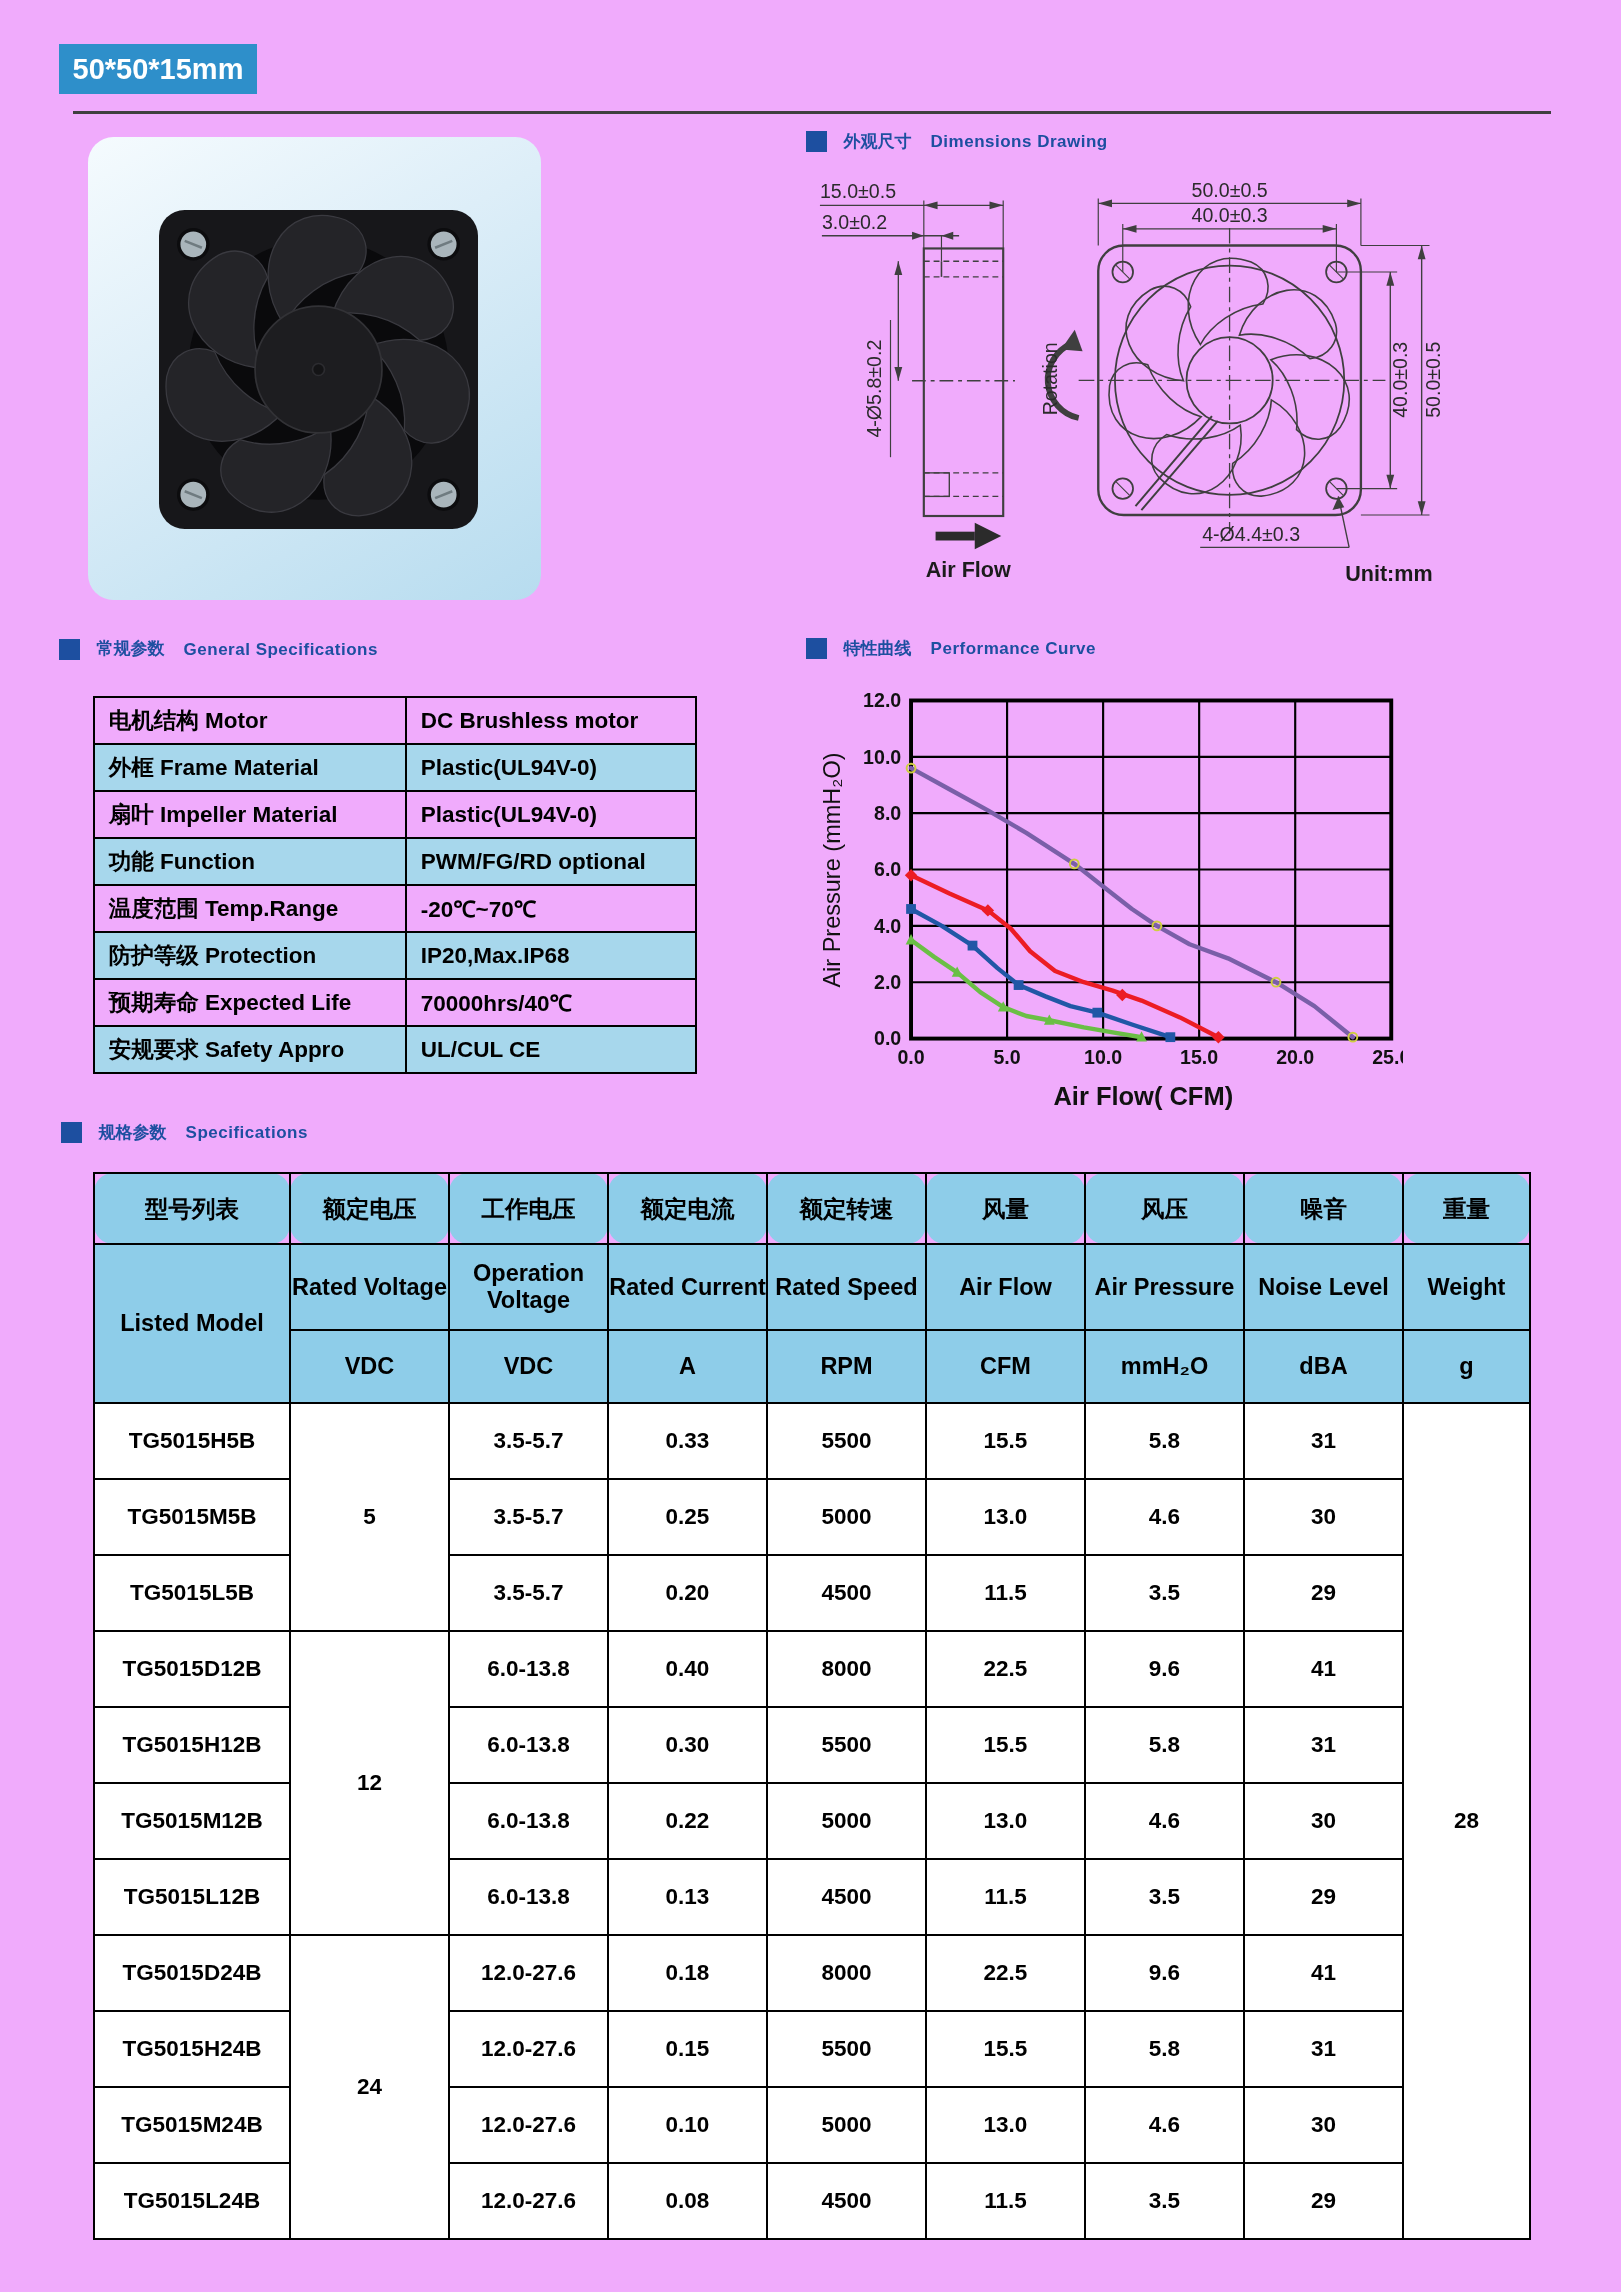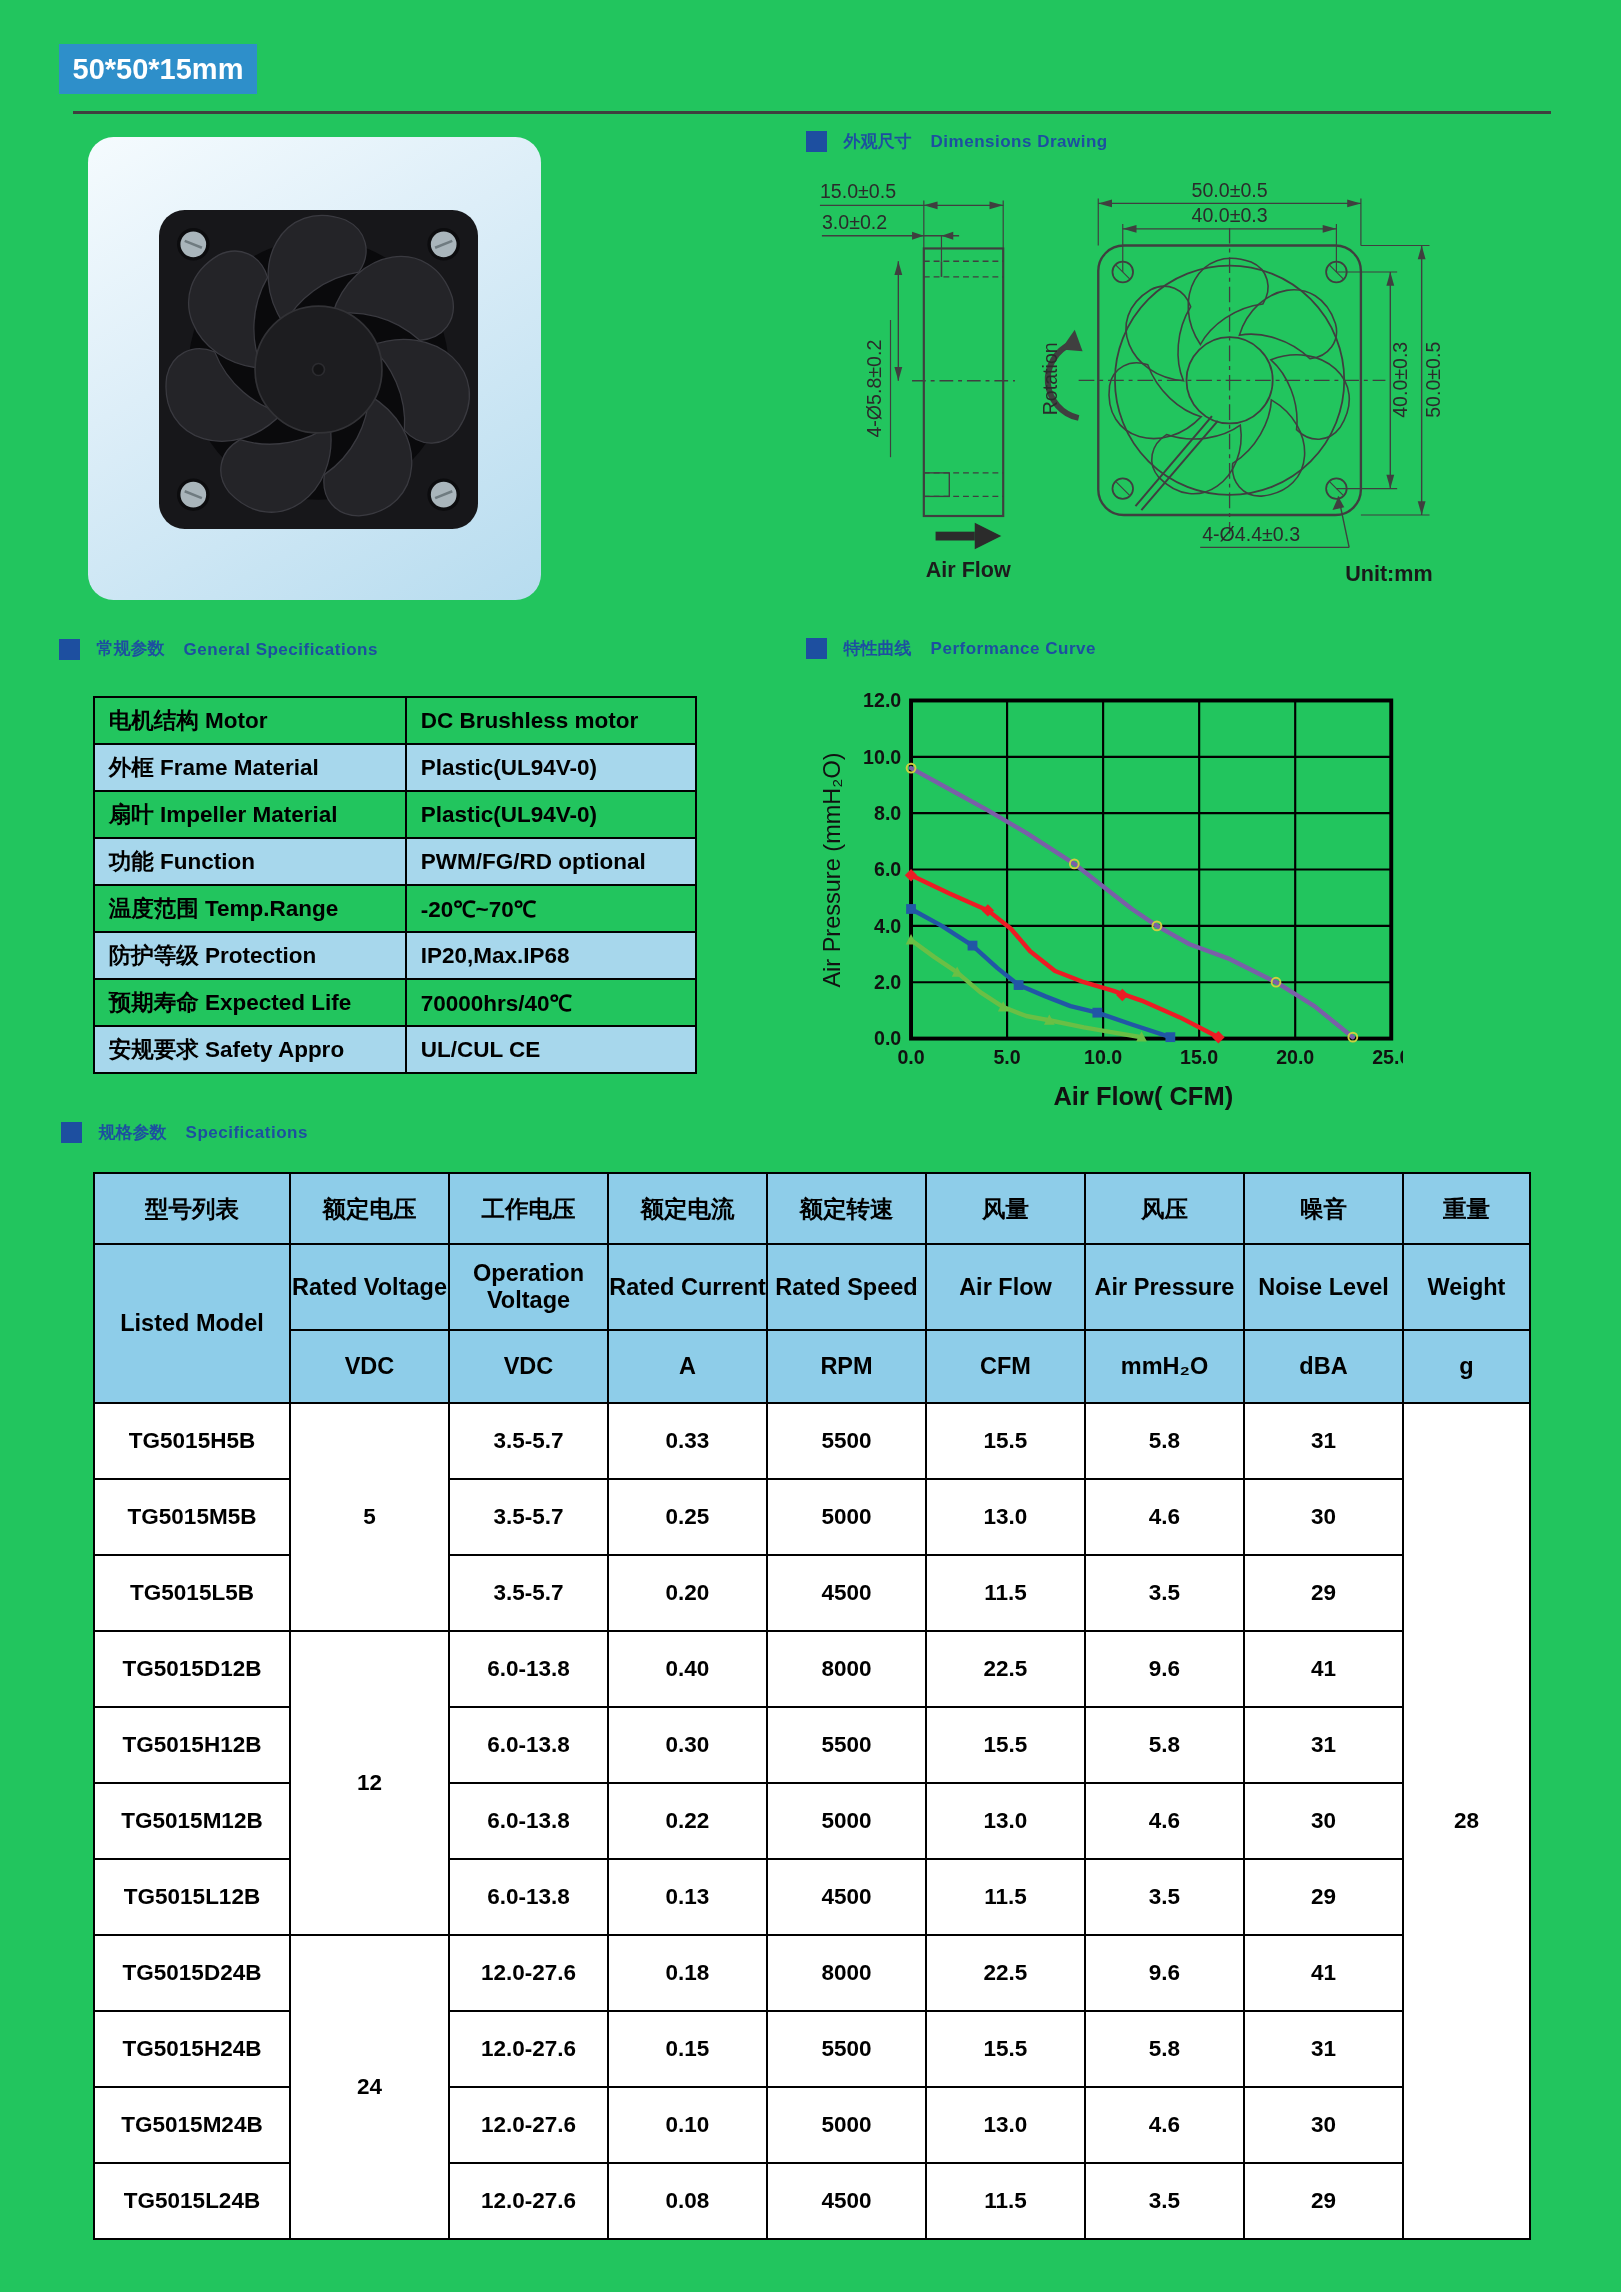--- a/index.html
+++ b/index.html
@@ -1,16 +1,16 @@
 <!DOCTYPE html>
 <html><head>
 <meta charset="utf-8">
 <style>
   html,body{margin:0;padding:0;background:#ffffff;}
-  #page{position:relative;width:1621px;height:2293px;background:#22c55e;
+  #page{position:relative;width:1621px;height:2293px;background:#f0abfc;
         font-family:"Liberation Sans",sans-serif;color:#000;overflow:hidden;}
 
   
   .size-badge{position:absolute;left:59px;top:44px;width:198px;height:50px;
       background:#2e8fca;color:#fff;font-size:29px;font-weight:bold;
       text-align:center;line-height:50px;}
   .top-rule{position:absolute;left:73px;top:111px;width:1478px;height:2.9px;background:#3f3f3f;}
 
   
   .section-title{position:absolute;display:flex;align-items:center;gap:17px;
@@ -28,21 +28,21 @@
   table.general td{border:2px solid #000;height:45px;font-size:22.5px;font-weight:bold;
       padding:0 0 0 13.7px;vertical-align:middle;}
   table.general tr:nth-child(even) td{background:#a7d7ec;}
   table.general col.c1{width:312px;} table.general col.c2{width:290px;}
 
   
   table.spec{position:absolute;left:93px;top:1172px;border-collapse:collapse;table-layout:fixed;}
   table.spec td,table.spec th{border:2px solid #000;text-align:center;vertical-align:middle;
       font-weight:bold;padding:0;}
   table.spec thead th{background:#8ecde9;font-size:23.5px;font-weight:bold;}
-  table.spec tr.zh th{height:69px;}
+  table.spec tr.zh th{height:69px;border-radius:19px;}
   table.spec tr.en th{height:84px;font-size:23.5px;}
   table.spec tr.unit th{height:71px;border-bottom:2.9px solid #000;}
   table.spec tbody td{height:74px;font-size:22.5px;background:#fff;}
 
   .dimension-svg text, .chart-svg text{font-family:"Liberation Sans",sans-serif;}
 </style>
 </head>
 <body>
 
 <div id="page">

